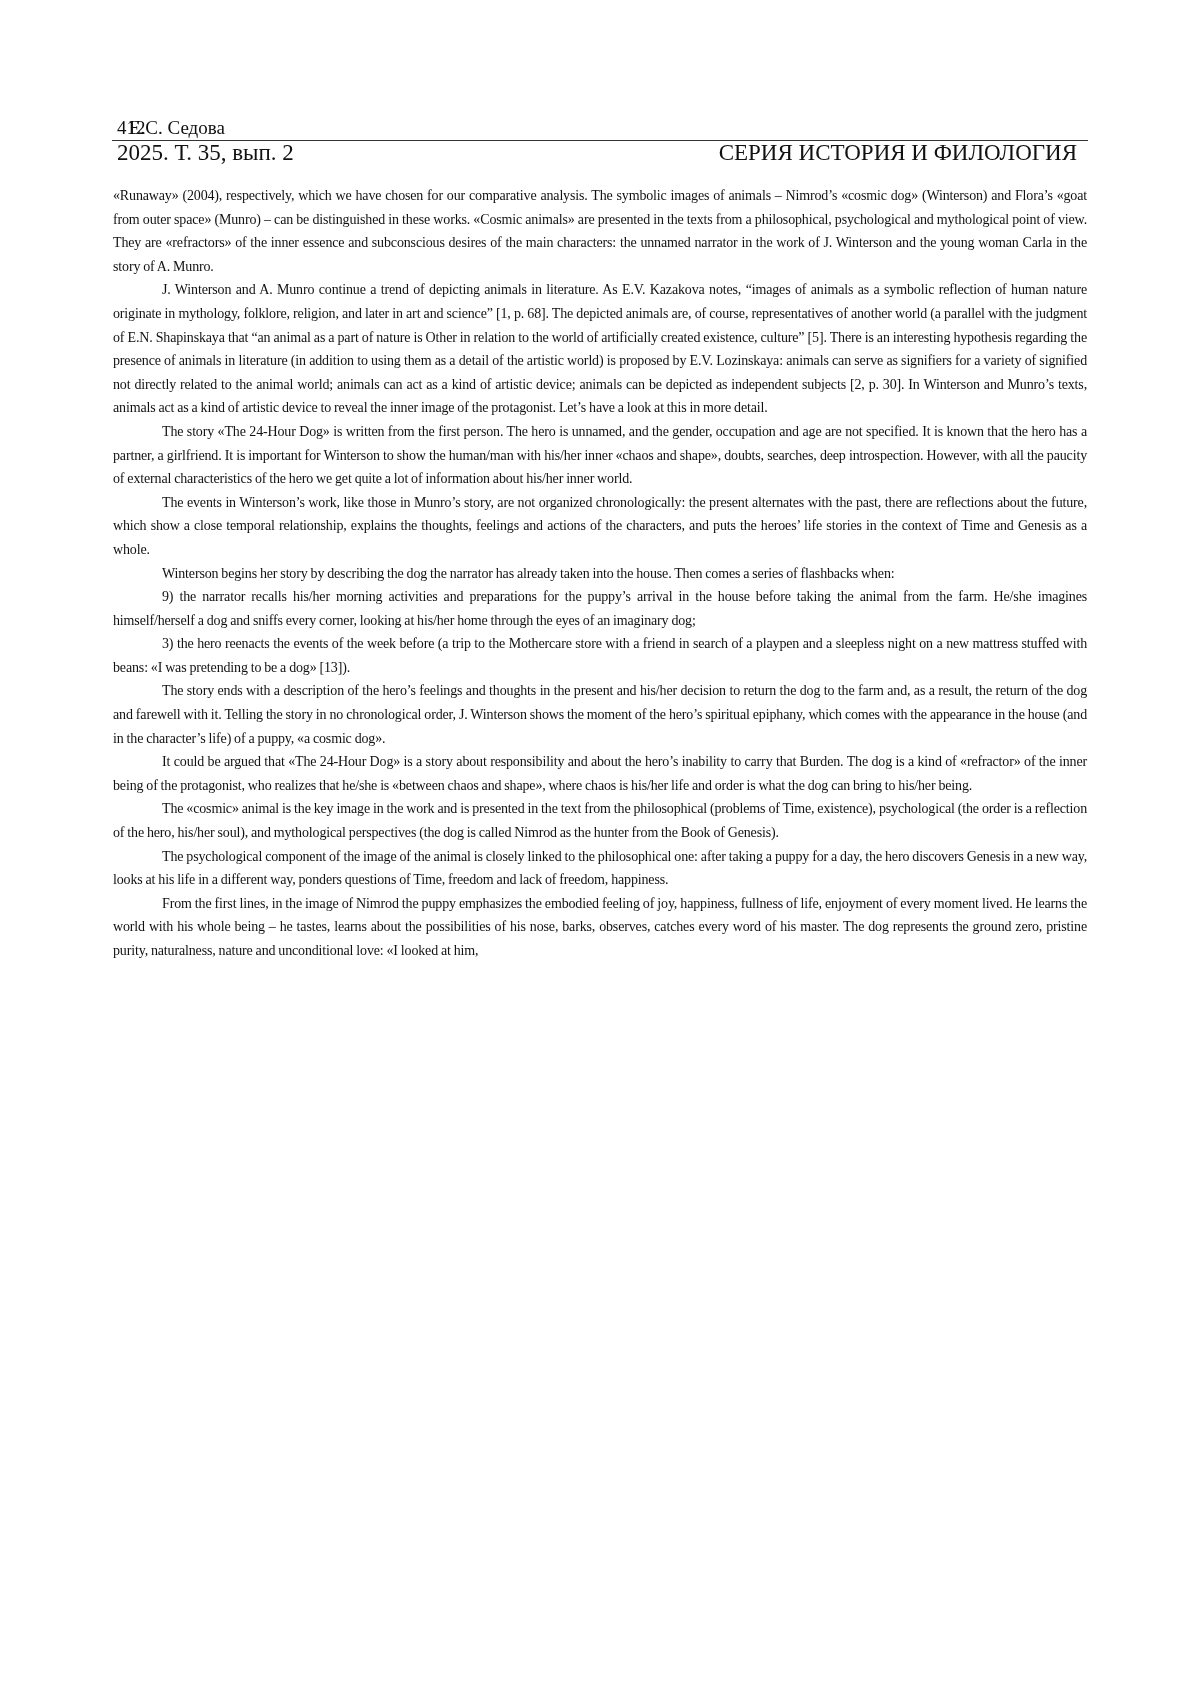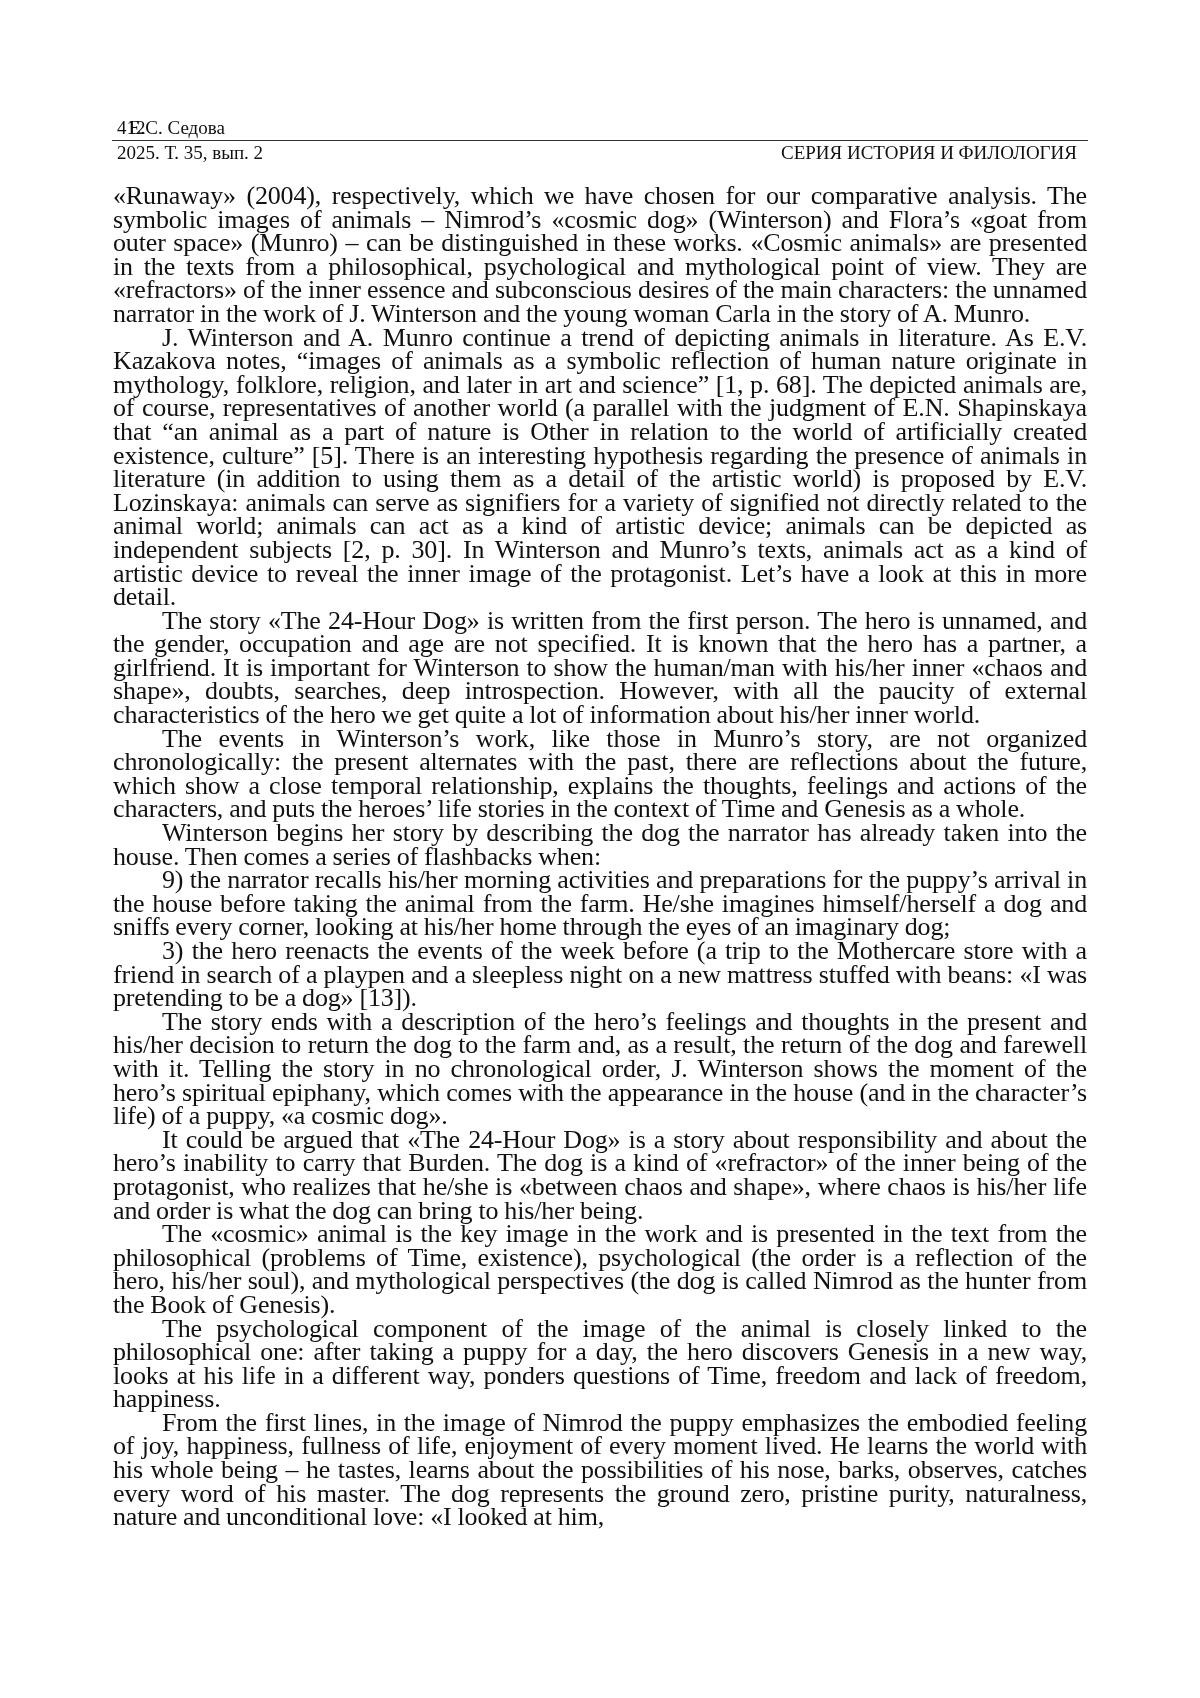--- a/index.html
+++ b/index.html
@@ -40,36 +40,36 @@
       text-align: left;
     }
     .rule {
       height: 0;
       border-top: 1.6px solid #333333;
       margin: 0 -1px;
     }
     .sub-head {
       position: relative;
       height: 24px;
-      font-size: 19px;
+      font-size: 23px;
       line-height: 22px;
     }
     .sub-head .issue {
       position: absolute;
       left: 4px;
       top: 1px;
     }
     .sub-head .series {
       position: absolute;
       right: 10px;
       top: 1px;
     }
     .body-text {
       margin-top: 19px;
-      font-size: 26px;
+      font-size: 14px;
       line-height: 23.6px;
       text-align: justify;
       letter-spacing: -0.15px;
       word-spacing: -0.4px;
     }
     .body-text p {
       margin: 0;
       text-indent: 0;
     }
     .body-text p.indent {

